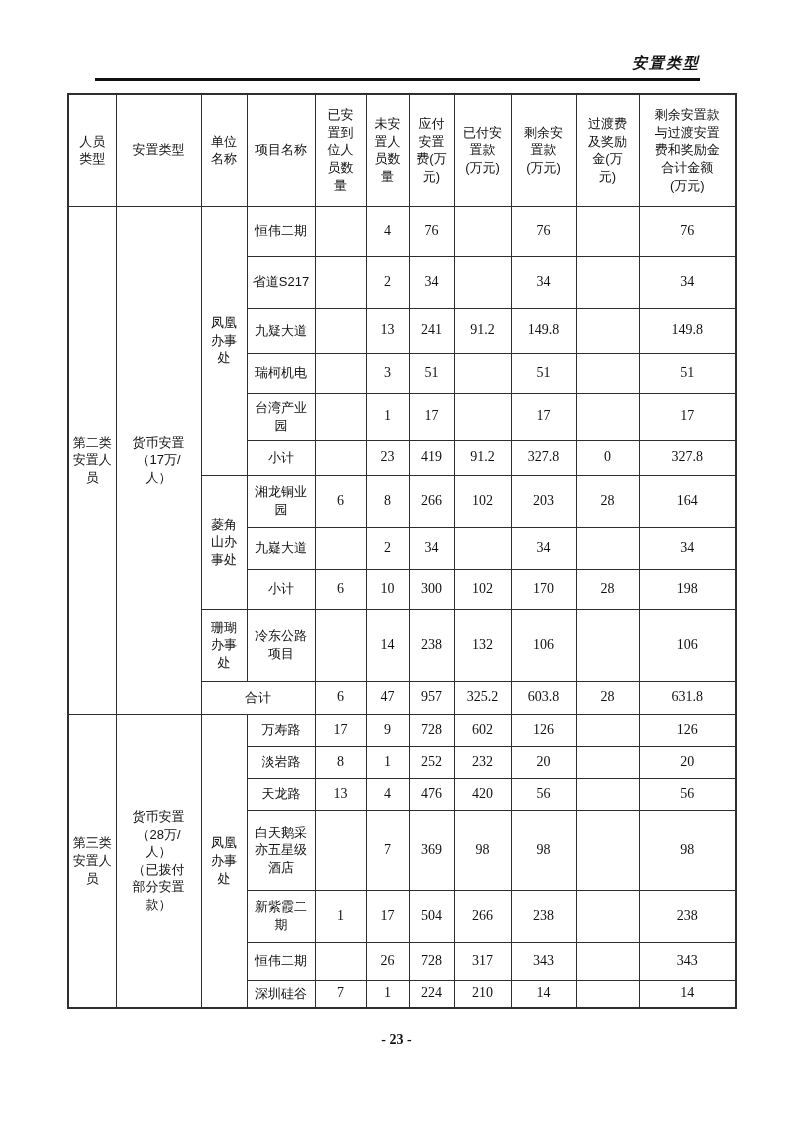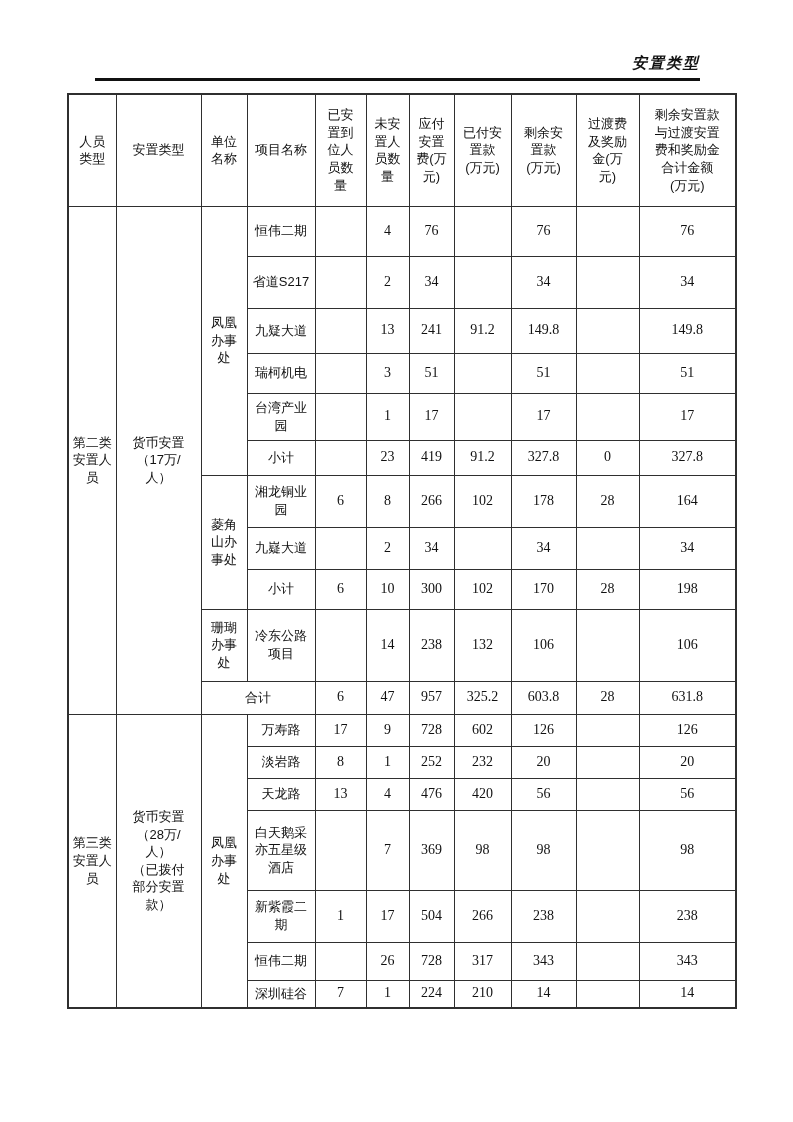--- a/index.html
+++ b/index.html
@@ -204,21 +204,21 @@
       <tr style="height:52px">
         <td rowspan="3">菱角
 山办
 事处</td>
         <td>湘龙铜业
 园</td>
         <td class="num">6</td>
         <td class="num">8</td>
         <td class="num">266</td>
         <td class="num">102</td>
-        <td class="num">178</td>
+        <td class="num">203</td>
         <td class="num">28</td>
         <td class="num">164</td>
       </tr>
       <tr style="height:42px">
         <td>九嶷大道</td>
         <td class="num"></td>
         <td class="num">2</td>
         <td class="num">34</td>
         <td class="num"></td>
         <td class="num">34</td>
@@ -340,14 +340,15 @@
         <td class="num">1</td>
         <td class="num">224</td>
         <td class="num">210</td>
         <td class="num">14</td>
         <td class="num"></td>
         <td class="num">14</td>
       </tr>
     </tbody>
   </table>
 
+  <div class="footer-pageno">- 23 -</div>
 
 </div>
 
 </body></html>

